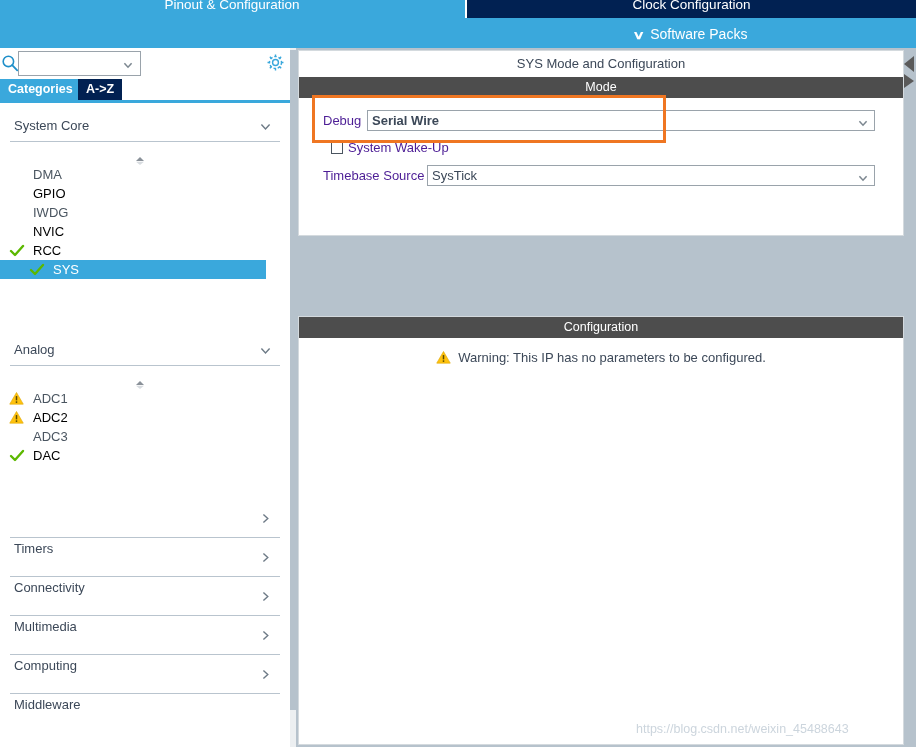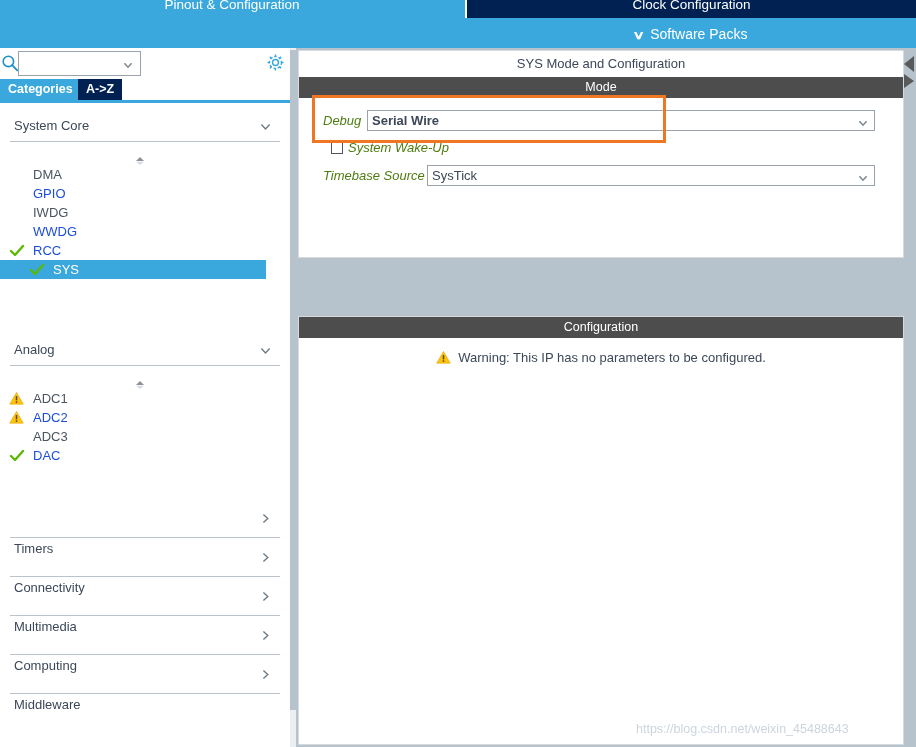--- a/index.html
+++ b/index.html
@@ -171,21 +171,21 @@
     position: relative;
     margin-left: 9px;
   }
   .prow .plabel {
     font-size: 13px;
     line-height: 19px;
     white-space: nowrap;
   }
   .prow.sel { background: #3aa8dc; padding-left: 20px; }
   .c-gray   { color: #4a5560; }
-  .c-yellow { color: #1d4ed8; }
+  .c-yellow { color: #000000; }
   .c-white  { color: #ffffff; }
 
   .chk-green svg, .warn-tri svg { display: block; }
 
   
   .catrow {
     position: absolute; left: 10px;
     width: 270px; height: 38px;
   }
   .catrow .cat-title {
@@ -219,21 +219,21 @@
 
   
   .mainpanel {
     position: absolute; left: 296px; top: 48px;
     width: 620px; height: 699px;
     background: #b6c2cc;
   }
 
   .mode-card {
     position: absolute; left: 2px; top: 2px;
-    width: 606px; height: 208px;
+    width: 606px; height: 186px;
     background: #ffffff;
     border: 1px solid #d4dade;
   }
   .card-caption {
     position: absolute; left: 0; top: 0;
     width: 604px; height: 25px;
     background: #ffffff;
     color: #3c4858;
     font-size: 13px;
     text-align: center;
@@ -247,23 +247,22 @@
     color: #ffffff;
     font-size: 12.5px;
     text-align: center;
     line-height: 21px;
     white-space: nowrap;
   }
 
   .field-label {
     position: absolute;
     font-size: 13px;
-    color: #4d7c0f;
-    white-space: nowrap;
-    font-style: italic;
+    color: #4c1d95;
+    white-space: nowrap;
   }
   .combo {
     position: absolute;
     height: 21px;
     border: 1px solid #9aa3ab;
     background: #ffffff;
   }
   .combo .cval {
     position: absolute; left: 4px; top: 0;
     line-height: 19px;
@@ -411,21 +410,21 @@
       <div class="prow">
         <span class="pmark"></span>
         <span class="plabel c-yellow">GPIO</span>
       </div>
       <div class="prow">
         <span class="pmark"></span>
         <span class="plabel c-gray">IWDG</span>
       </div>
       <div class="prow">
         <span class="pmark"></span>
-        <span class="plabel c-yellow">WWDG</span>
+        <span class="plabel c-yellow">NVIC</span>
       </div>
       <div class="prow">
         <span class="pmark chk-green">
           <svg viewBox="0 0 16 16" width="16" height="16" style="margin-top:2px">
             <polyline points="2,8 6,12 14,3" fill="none" stroke="#5cb800" stroke-width="2.4" stroke-linecap="round" stroke-linejoin="round"></polyline>
           </svg>
         </span>
         <span class="plabel c-yellow">RCC</span>
       </div>
       <div class="prow sel">

